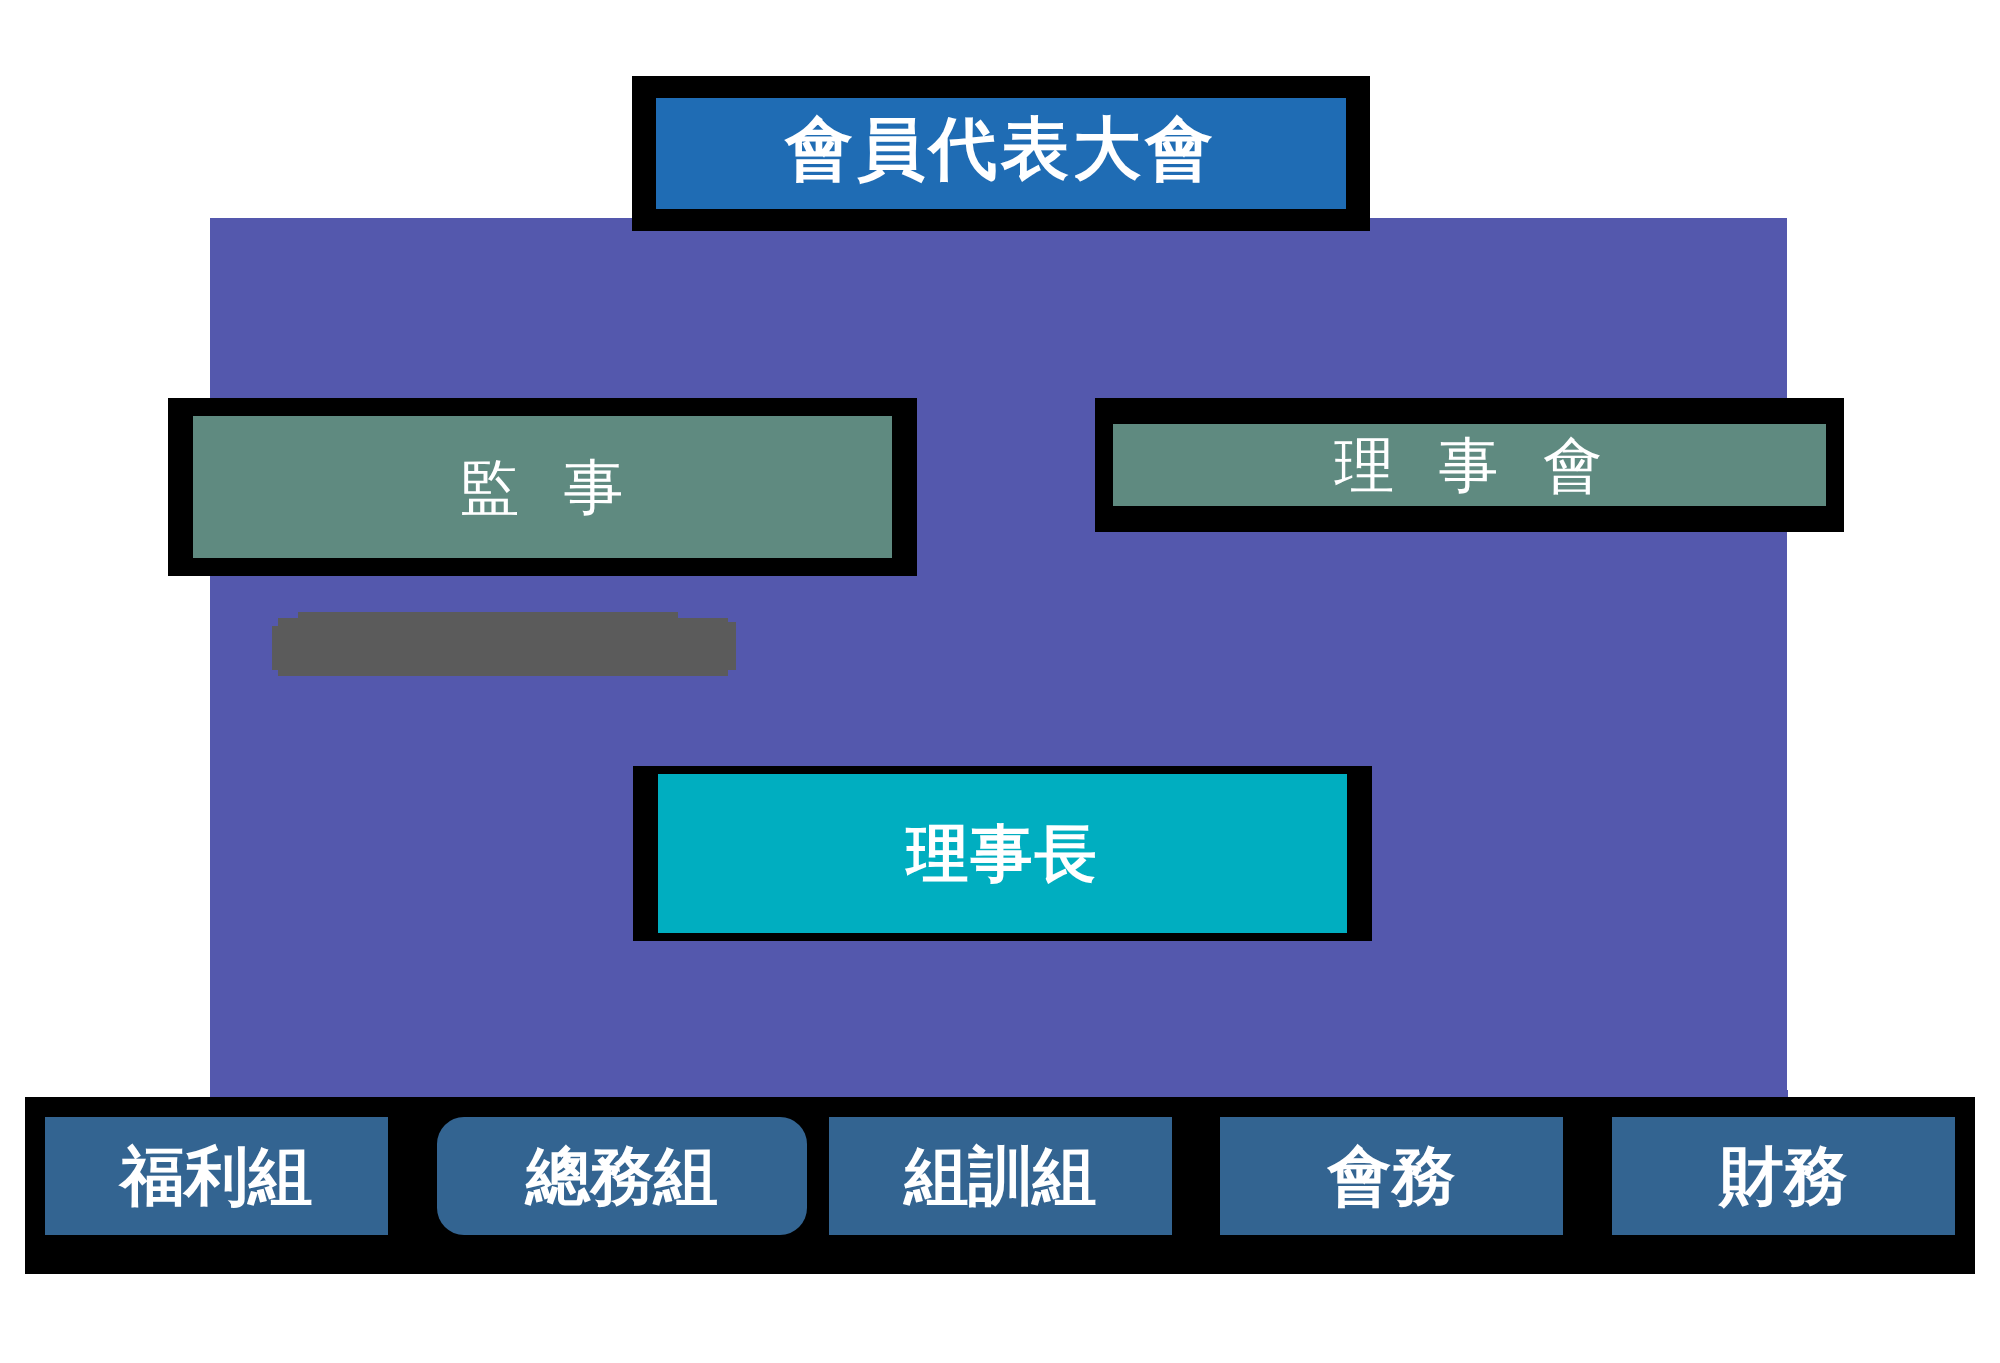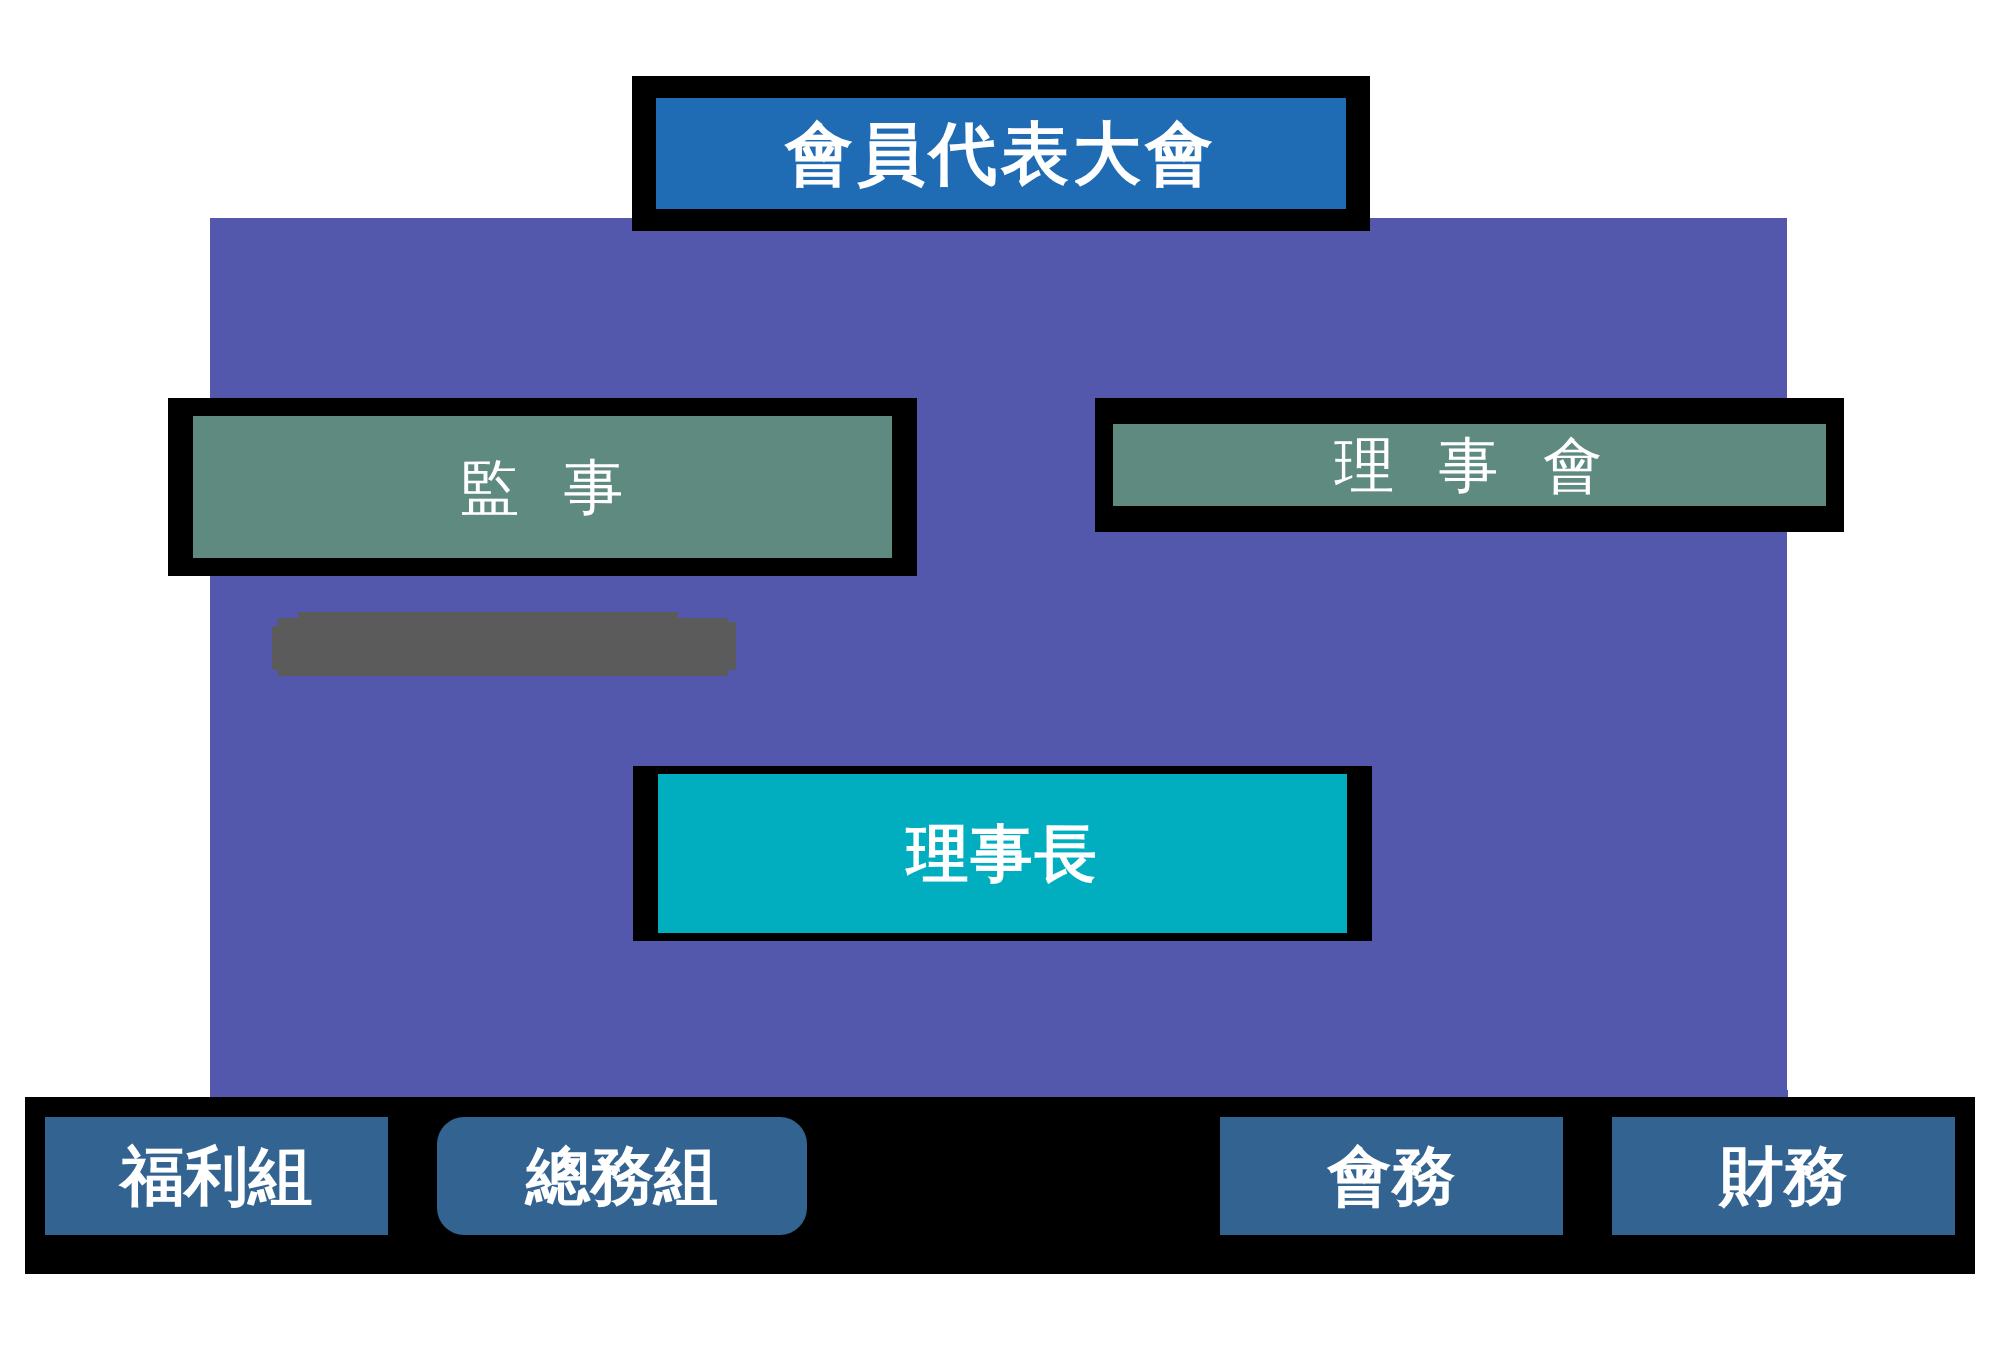--- a/index.html
+++ b/index.html
@@ -125,21 +125,21 @@
   <div class="connector" style="left:493px; top:420px; width:9px; height:40px;"></div>
 
   <div class="connector" style="left:996px; top:900px; width:9px; height:200px;"></div>
 
   <div class="connector" style="left:213px; top:1090px; width:9px; height:35px;"></div>
   <div class="connector" style="left:604px; top:1090px; width:9px; height:35px;"></div>
   <div class="connector" style="left:996px; top:1090px; width:9px; height:35px;"></div>
   <div class="connector" style="left:1388px; top:1090px; width:9px; height:35px;"></div>
   <div class="connector" style="left:1779px; top:1090px; width:9px; height:35px;"></div>
 
-  <div class="node node-assembly" style="left:632px; top:76px; width:738px; height:155px; padding:22px 24px;">
+  <div class="node node-assembly" style="left:632px; top:76px; width:738px; height:155px; padding:22px 24px;font-family:Liberation Mono, monospace;">
     <div class="fill">會員代表大會</div>
   </div>
 
   <div class="node node-teal" style="left:168px; top:398px; width:749px; height:178px; padding:18px 25px;">
     <div class="fill">監  事</div>
   </div>
 
   <div class="node node-teal" style="left:1095px; top:398px; width:749px; height:134px; padding:26px 18px;">
     <div class="fill">理  事  會</div>
   </div>
@@ -153,18 +153,19 @@
   <div class="node node-chair" style="left:633px; top:766px; width:739px; height:175px; padding:8px 25px;">
     <div class="fill">理事長</div>
   </div>
 
   <div class="dept-bar" style="left:25px; top:1097px; width:1950px; height:177px;"></div>
 
   <div class="dept" style="left:45px; top:1117px; width:343px; height:118px;">福利組</div>
 
   <div class="dept" style="left:437px; top:1117px; width:370px; height:118px;border-radius:27px;">總務組</div>
 
+  <div class="dept" style="left:829px; top:1117px; width:343px; height:118px;">組訓組</div>
 
   <div class="dept" style="left:1220px; top:1117px; width:343px; height:118px;">會務</div>
 
   <div class="dept" style="left:1612px; top:1117px; width:343px; height:118px;">財務</div>
 
 </div>
 
 </body></html>

